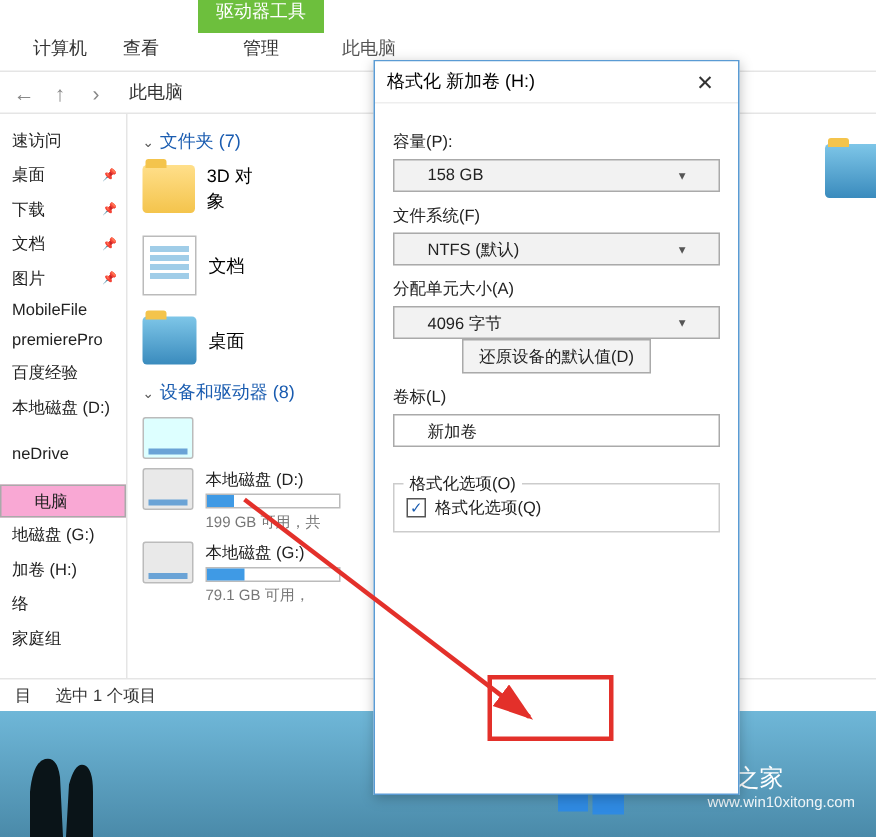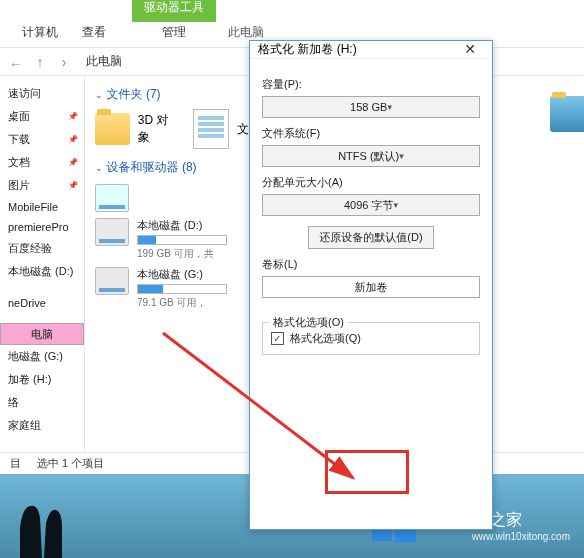--- a/index.html
+++ b/index.html
@@ -56,28 +56,28 @@
 .silh { position:absolute; bottom:0; left:10px; width:60px; height:70px; }
 .silh path { fill:#0a1418; }
 .wm { position:absolute; right:14px; bottom:10px; text-align:left; color:#fff; display:flex; align-items:center; gap:10px; }
 .winlogo { width:48px; height:48px; }
 .winlogo rect { fill:#2f8ae2; }
 .wm-big { font-size:20px; font-weight:600; }
 .wm-sub { font-size:10px; opacity:.9;padding-left:44px; }
 
 
 .dlg { position:absolute; left:249px; top:40px; width:244px; height:490px; background:#fff; border:1px solid #5a9bd4; box-shadow:0 2px 8px rgba(0,0,0,.25); z-index:10; }
-.dlg-title { height:18px; background:#fff; display:flex; align-items:flex-start; padding:0 8px; font-size:12px; border-bottom:1px solid #eee; }
+.dlg-title { height:28px; background:#fff; display:flex; align-items:center; padding:0 8px; font-size:12px; border-bottom:1px solid #eee; }
 .dlg-close { margin-left:auto; width:28px; text-align:center; font-size:14px; color:#333; }
 .dlg-body { padding:10px 12px; font-size:12px; color:#222; }
 .lbl { margin:8px 0 4px 0; font-size:11px; }
-.sel, .txt { width:100%; height:22px; border:1px solid #aaa; background:#f2f2f2; font-size:11px; padding:0 22px; display:flex; align-items:center; justify-content:center; }
+.sel, .txt { width:100%; height:22px; border:1px solid #aaa; background:#f2f2f2; font-size:11px; padding:0 22px; display:flex; align-items:center; justify-content:space-between; }
 .txt { background:#fff; }
 .sel .dd { font-size:9px; color:#555; }
-.btn { display:inline-block; border:1px solid #aaa; background:#f3f3f3; font-size:11px; padding:3px 10px; margin-top:10px; }
+.btn { display:inline-block; border:1px solid #aaa; background:#f3f3f3; font-size:11px; padding:3px 10px; }
 .opts { border:1px solid #ccc; padding:8px; margin-top:24px; font-size:11px; position:relative; }
 .opts-title { position:absolute; top:-8px; left:6px; background:#fff; padding:0 4px; font-size:11px; }
 .chk { display:flex; align-items:center; gap:6px; }
 .chkbox { width:13px; height:13px; border:1px solid #555; display:inline-flex; align-items:center; justify-content:center; font-size:10px; color:#1a5cb0; }
 
 
 .ann-arrow { position:absolute; z-index:20; pointer-events:none; }
 .red-box { position:absolute; border:3px solid #e3302a; z-index:20; }
 
 </style>
@@ -162,21 +162,21 @@
           </div>
       </div>
     </div>
 
     <div class="content">
       <div class="grp-hdr">
         <span class="chev">⌄</span>
         <span>文件夹 (7)</span>
       </div>
       <div class="folders">
-        <div style="display:flex;flex-direction:row;gap:14px">
+        <div style="display:flex;flex-direction:column;gap:14px">
           <div class="folder">
               <div class="folder-icon"></div>
               <span>3D 对象</span>
             </div>
           <div class="folder">
               <div class="doc-icon"></div>
               <span>文档</span>
             </div>
           <div class="folder">
               <div class="folder-icon" style="background:linear-gradient(#7ec6e8,#3a8bbd)"></div>

